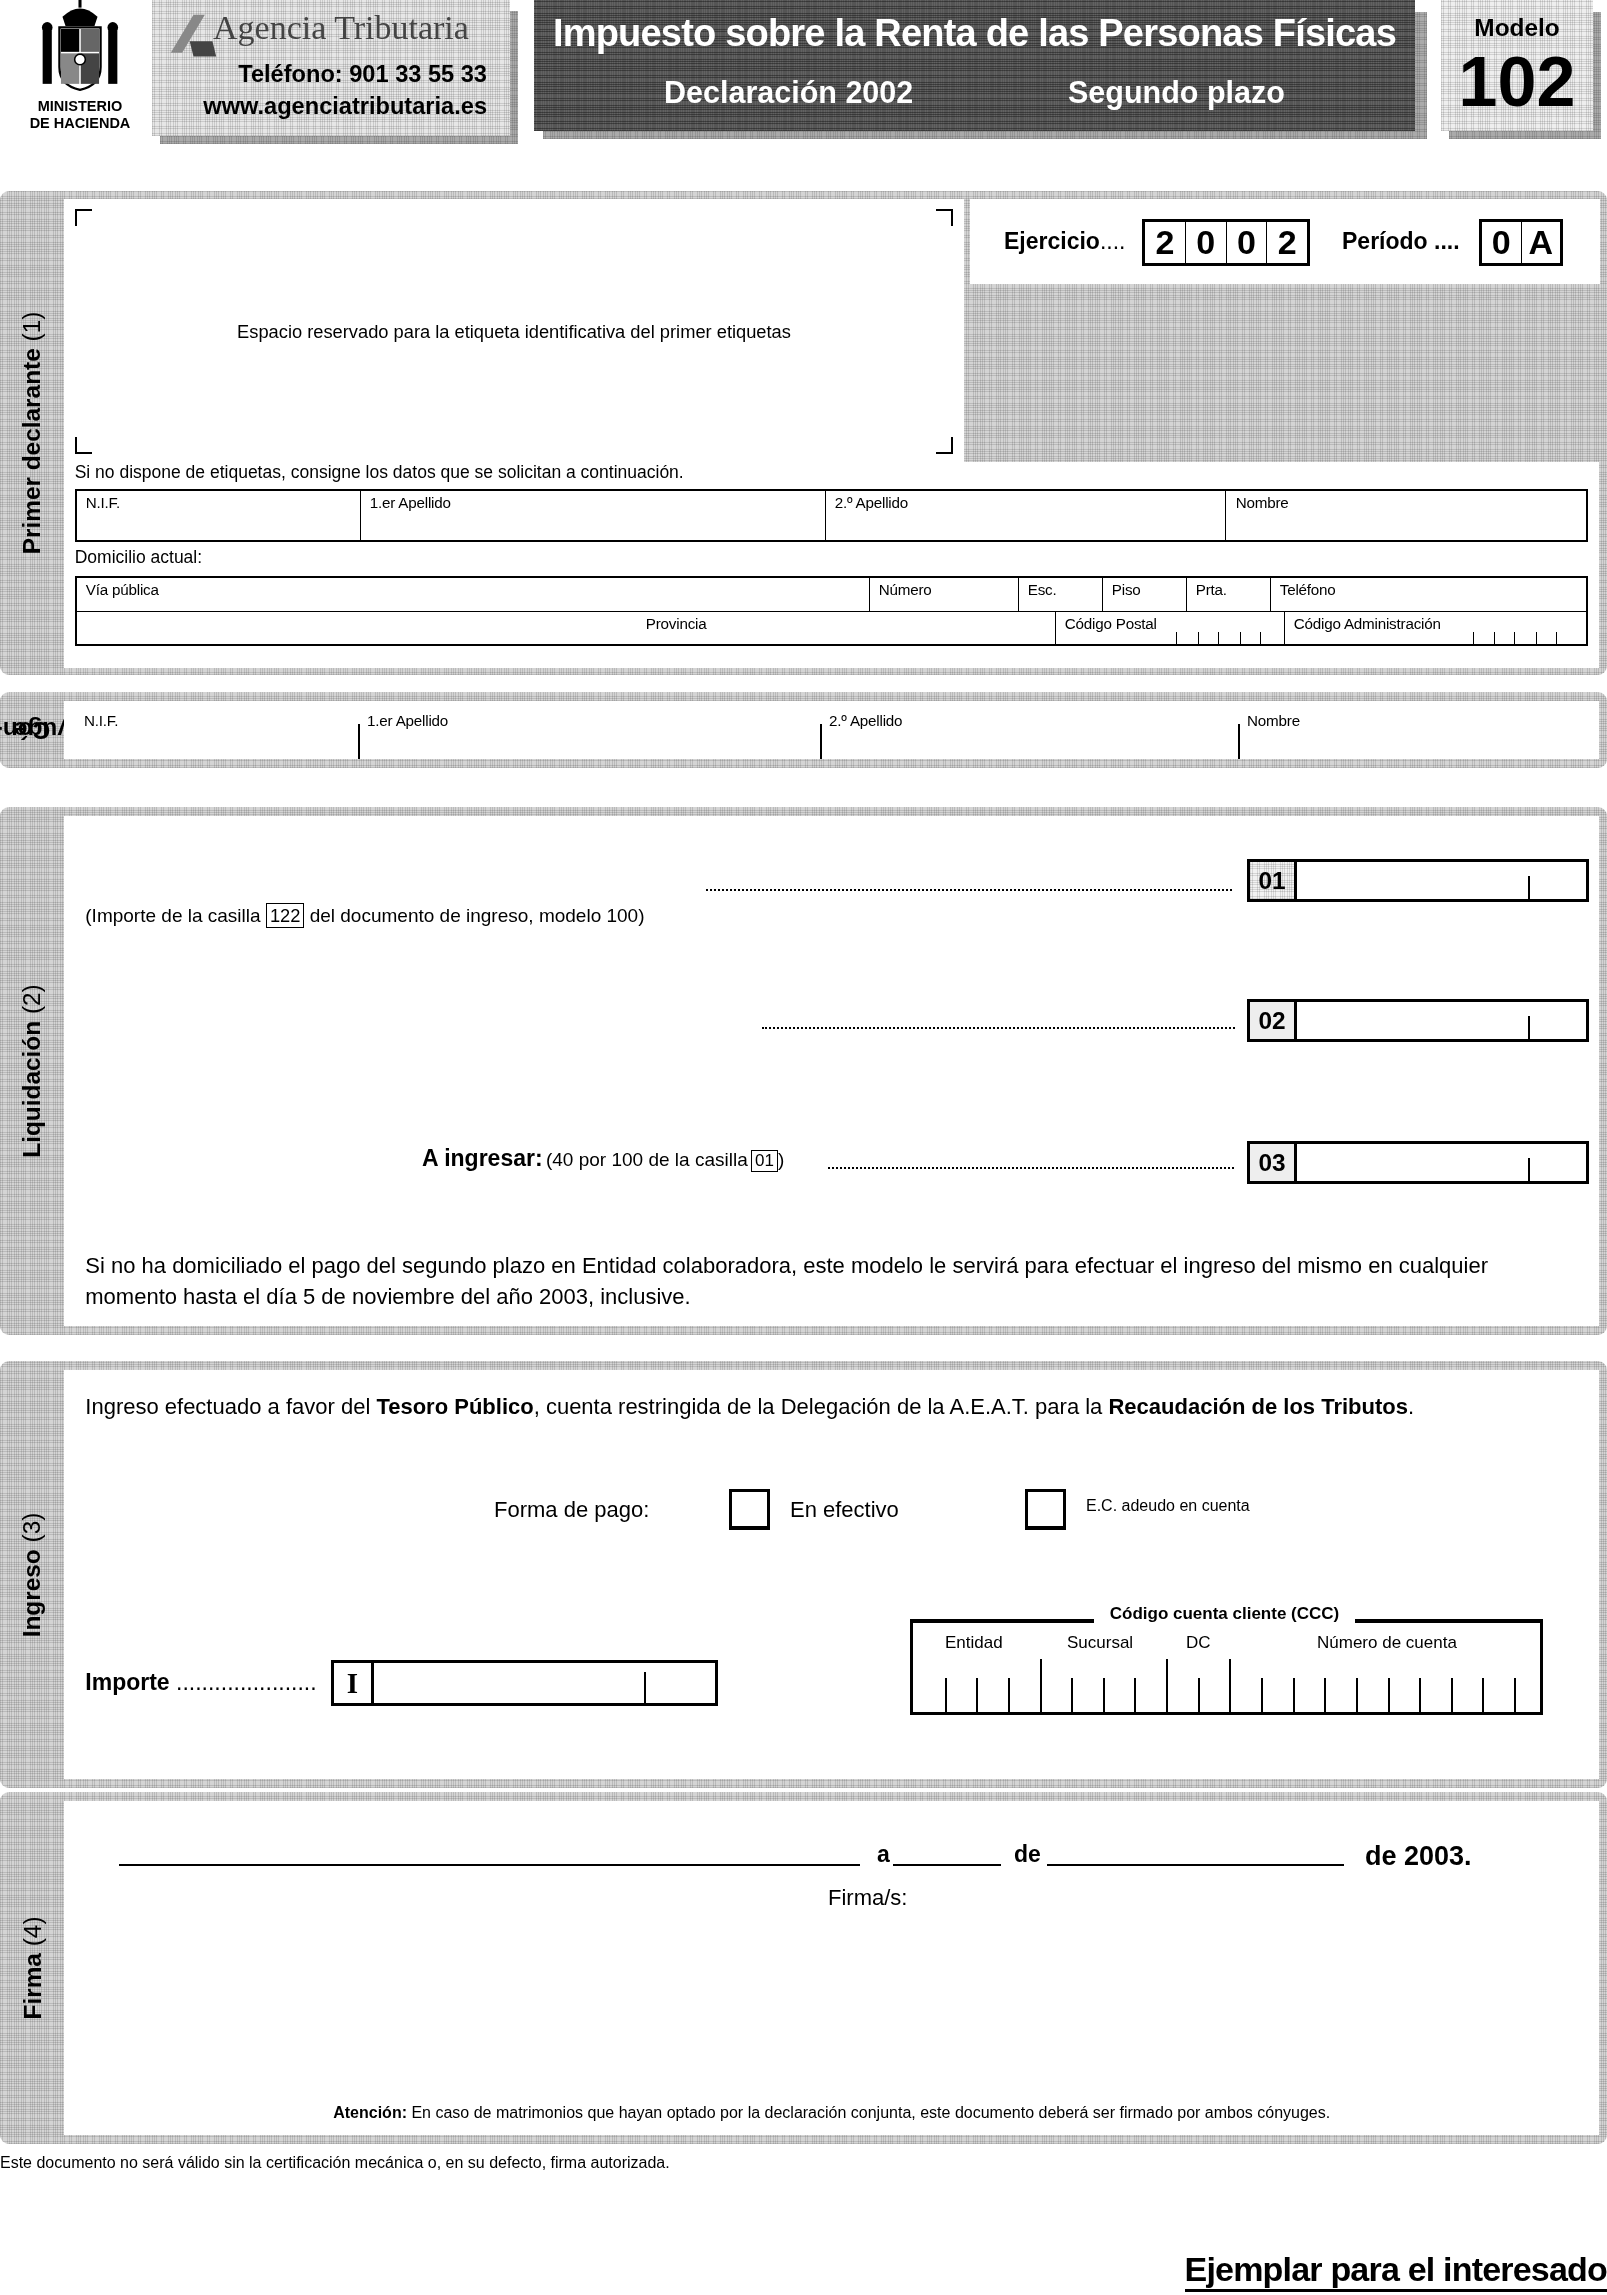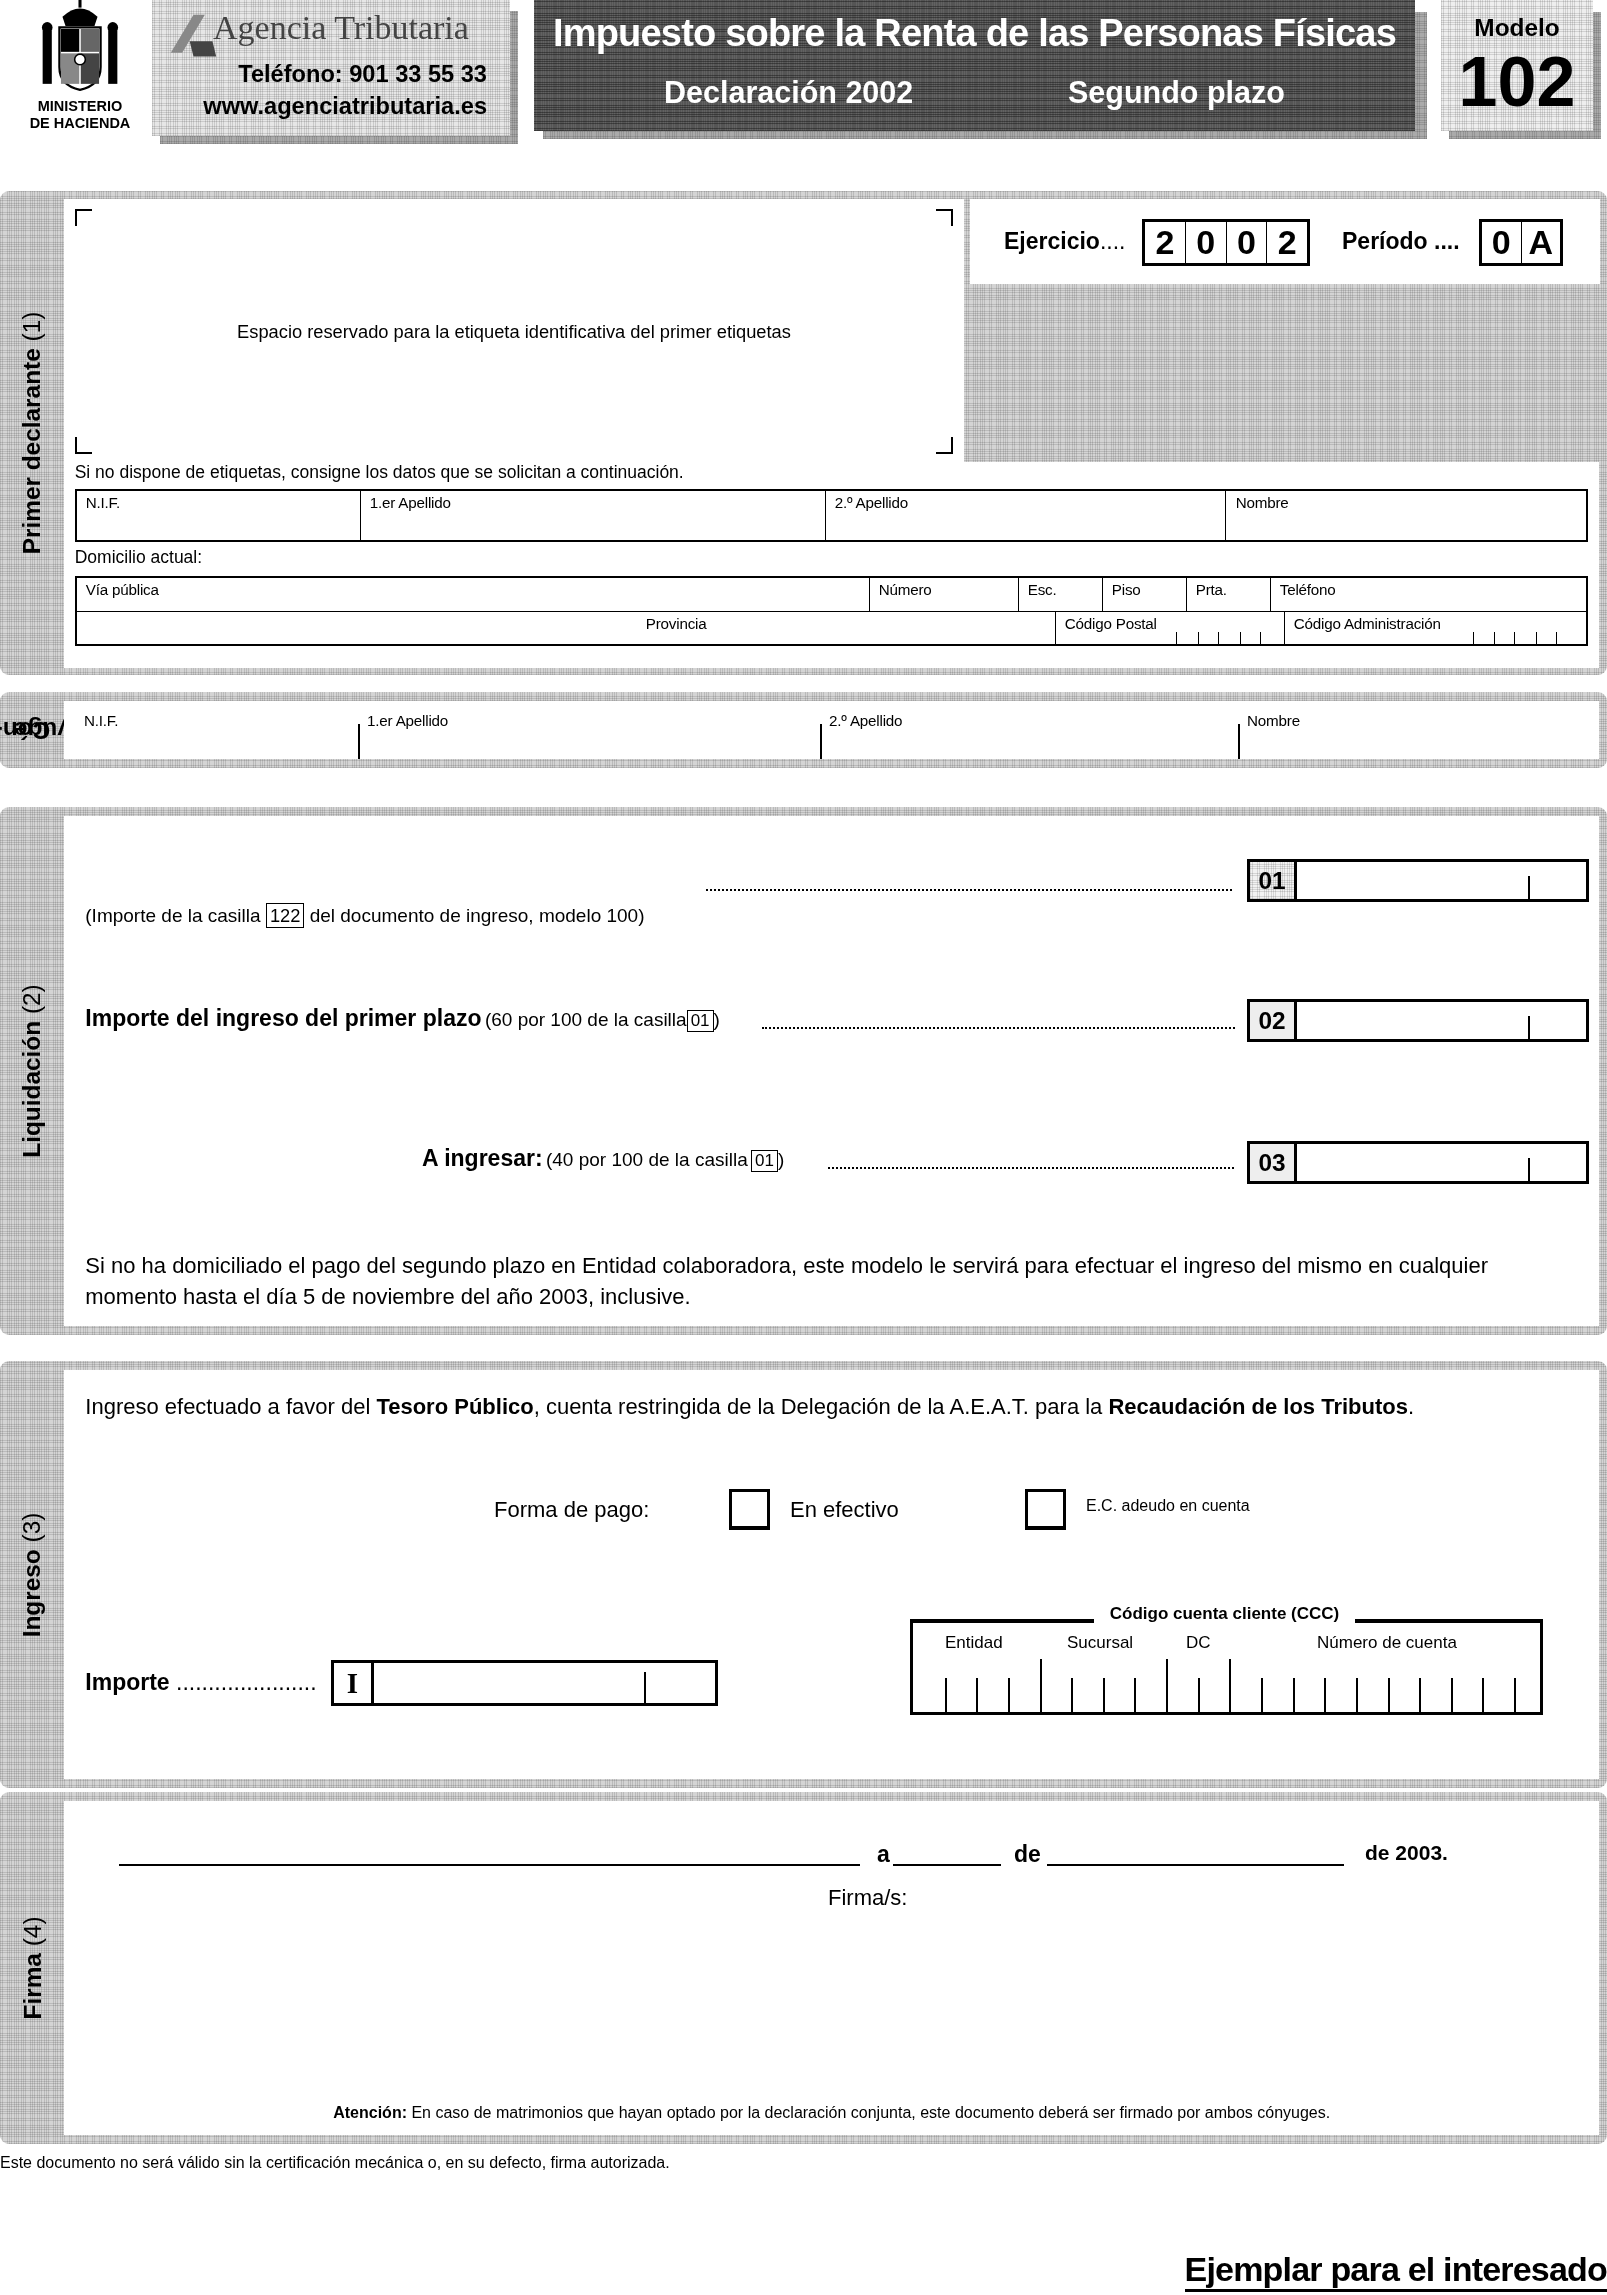--- a/index.html
+++ b/index.html
@@ -215,24 +215,20 @@
     <div style="position:absolute;left:21.3px;top:87px;font-size:19px;white-space:nowrap;">
       <span>(Importe de la casilla</span>
       <span class="casilla-inline">122</span>
       <span>del documento de ingreso, modelo 100)</span>
     </div>
     <div class="code-box" style="left:1183px;top:43px;width:342px;height:43px;">
       <div class="code hatch" style="background-color:#f2f2f2;">01</div>
       <div class="sep"></div>
     </div>
 
-    <div style="position:absolute;left:21.3px;top:189px;white-space:nowrap;">
-      <span style="font-size:23px;font-weight:bold;">Importe del ingreso del primer plazo</span>
-      <span style="font-size:19px;">(60 por 100 de la casilla</span><span class="casilla-inline" style="font-size:17px;line-height:20px;">01</span><span style="font-size:19px;">)</span>
-    </div>
     <div class="dots" style="left:698px;top:211px;width:473px;"></div>
     <div class="code-box" style="left:1183px;top:183px;width:342px;height:43px;">
       <div class="code" style="background:#eee;">02</div>
       <div class="sep"></div>
     </div>
 
     <div style="position:absolute;left:358px;top:329px;white-space:nowrap;">
       <span style="font-size:23px;font-weight:bold;">A ingresar:</span>
       <span style="font-size:19px;">(40 por 100 de la casilla</span>
       <span class="casilla-inline" style="font-size:17px;line-height:20px;">01</span><span style="font-size:19px;">)</span>
@@ -302,21 +298,21 @@
 <div class="section hatch" style="top:1792px;height:352px;">
   <div class="side-label" style="top:0;height:352px;">
     <span><span>Firma</span> <span class="num">(4)</span></span>
   </div>
   <div class="inner" style="top:9.1px;bottom:9.1px;">
     <div class="abs" style="left:55px;top:63px;width:741px;border-bottom:2.3px solid #000;height:1.5px;"></div>
     <div style="position:absolute;left:813px;top:40px;font-size:23px;font-weight:bold;">a</div>
     <div class="abs" style="left:829px;top:63px;width:108px;border-bottom:2.3px solid #000;height:1.5px;"></div>
     <div style="position:absolute;left:950px;top:40px;font-size:23px;font-weight:bold;">de</div>
     <div class="abs" style="left:983px;top:63px;width:297px;border-bottom:2.3px solid #000;height:1.5px;"></div>
-    <div style="position:absolute;left:1301px;top:40px;font-size:21px;font-weight:bold;text-align:center;">de 2003.</div>
+    <div style="position:absolute;left:1301px;top:40px;font-size:27px;font-weight:bold;text-align:center;">de 2003.</div>
     <div style="position:absolute;left:764px;top:84px;font-size:22px;">Firma/s:</div>
     <div class="abs" style="left:55px;top:122px;width:1449px;height:152px;"></div>
     <div style="position:absolute;left:0;right:0;top:303px;text-align:center;font-size:16px;">
       <b>Atención:</b><span> En caso de matrimonios que hayan optado por la declaración conjunta, este documento deberá ser firmado por ambos cónyuges.</span>
     </div>
   </div>
 </div>
 
 <div style="position:absolute;left:0;top:2154px;font-size:16px;">Este documento no será válido sin la certificación mecánica o, en su defecto, firma autorizada.</div>
 <div style="position:absolute;right:0;top:2249px;font-size:34px;font-weight:bold;border-bottom:3px solid #000;line-height:40px;letter-spacing:-0.8px;">Ejemplar para el interesado</div>

